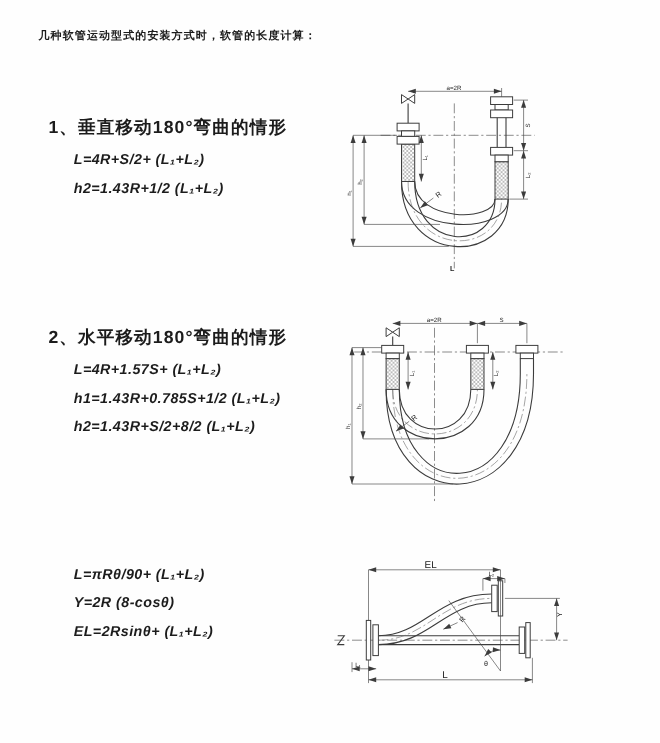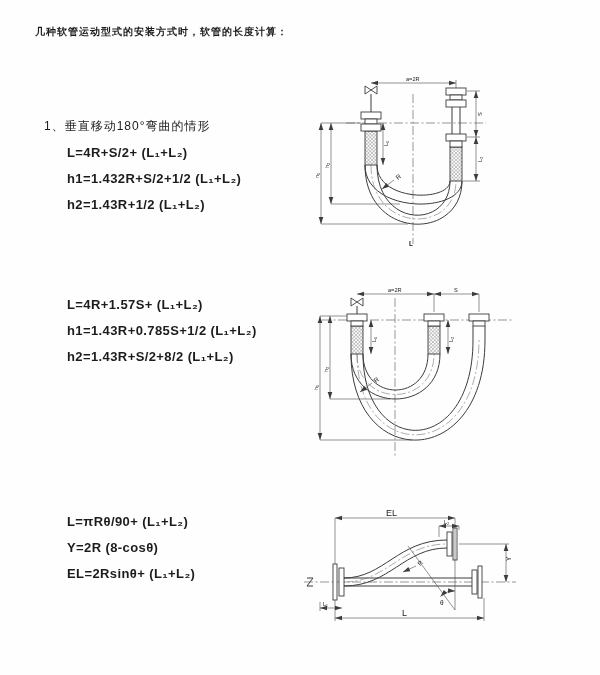--- a/index.html
+++ b/index.html
@@ -4,22 +4,22 @@
 <style>
   html,body{margin:0;padding:0;}
   body{
     width:600px;height:675px;background:#fefefe;position:relative;overflow:hidden;
     font-family:"Liberation Sans","DejaVu Sans",sans-serif;color:#1c1c1c;
   }
   .page-title{
     position:absolute;left:35px;top:25px;font-size:10px;font-weight:700;letter-spacing:1px;
   }
   .section{position:absolute;left:44px;}
-  .section-heading{font-size:12px;font-weight:400;letter-spacing:1px;margin:12px 0 10px 0;}
-  .formula{font-size:13px;font-weight:700;letter-spacing:0.4px;margin:0 0 11px 23px;}
+  .section-heading{font-size:16px;font-weight:700;letter-spacing:1px;margin:0 0 10px 0;}
+  .formula{font-size:13px;font-weight:700;letter-spacing:0.4px;margin:0 0 11px 23px;font-style:italic;}
   #sec1{top:106px;}
   #sec2{top:297px;}
   #sec3{top:514px;}
   svg.diagram{position:absolute;}
   #d1{left:316px;top:76px;}
   #d2{left:314px;top:286px;}
   #d3{left:296px;top:506px;}
   svg .ln{stroke:#3c3c3c;stroke-width:1;fill:none;}
   svg .fit{stroke:#3c3c3c;stroke-width:0.9;fill:#fff;}
   svg .braid{stroke:#3c3c3c;stroke-width:0.9;}
@@ -32,25 +32,25 @@
   svg .lbl-mid{font-size:6.5px;}
 </style>
 </head>
 <body>
 
 <div class="page-title">几种软管运动型式的安装方式时，软管的长度计算：</div>
 
 <div class="section" id="sec1">
   <div class="section-heading">1、垂直移动180°弯曲的情形</div>
   <div class="formula">L=4R+S/2+ (L₁+L₂)</div>
-  <div class="formula">h1=1.432R+S/2+1/2 (L₁+L₂)</div>
   <div class="formula">h2=1.43R+1/2 (L₁+L₂)</div>
 </div>
 
 <div class="section" id="sec2">
+  <div class="section-heading">2、水平移动180°弯曲的情形</div>
   <div class="formula">L=4R+1.57S+ (L₁+L₂)</div>
   <div class="formula">h1=1.43R+0.785S+1/2 (L₁+L₂)</div>
   <div class="formula">h2=1.43R+S/2+8/2 (L₁+L₂)</div>
 </div>
 
 <div class="section" id="sec3">
   <div class="formula">L=πRθ/90+ (L₁+L₂)</div>
   <div class="formula">Y=2R (8-cosθ)</div>
   <div class="formula">EL=2Rsinθ+ (L₁+L₂)</div>
 </div>

